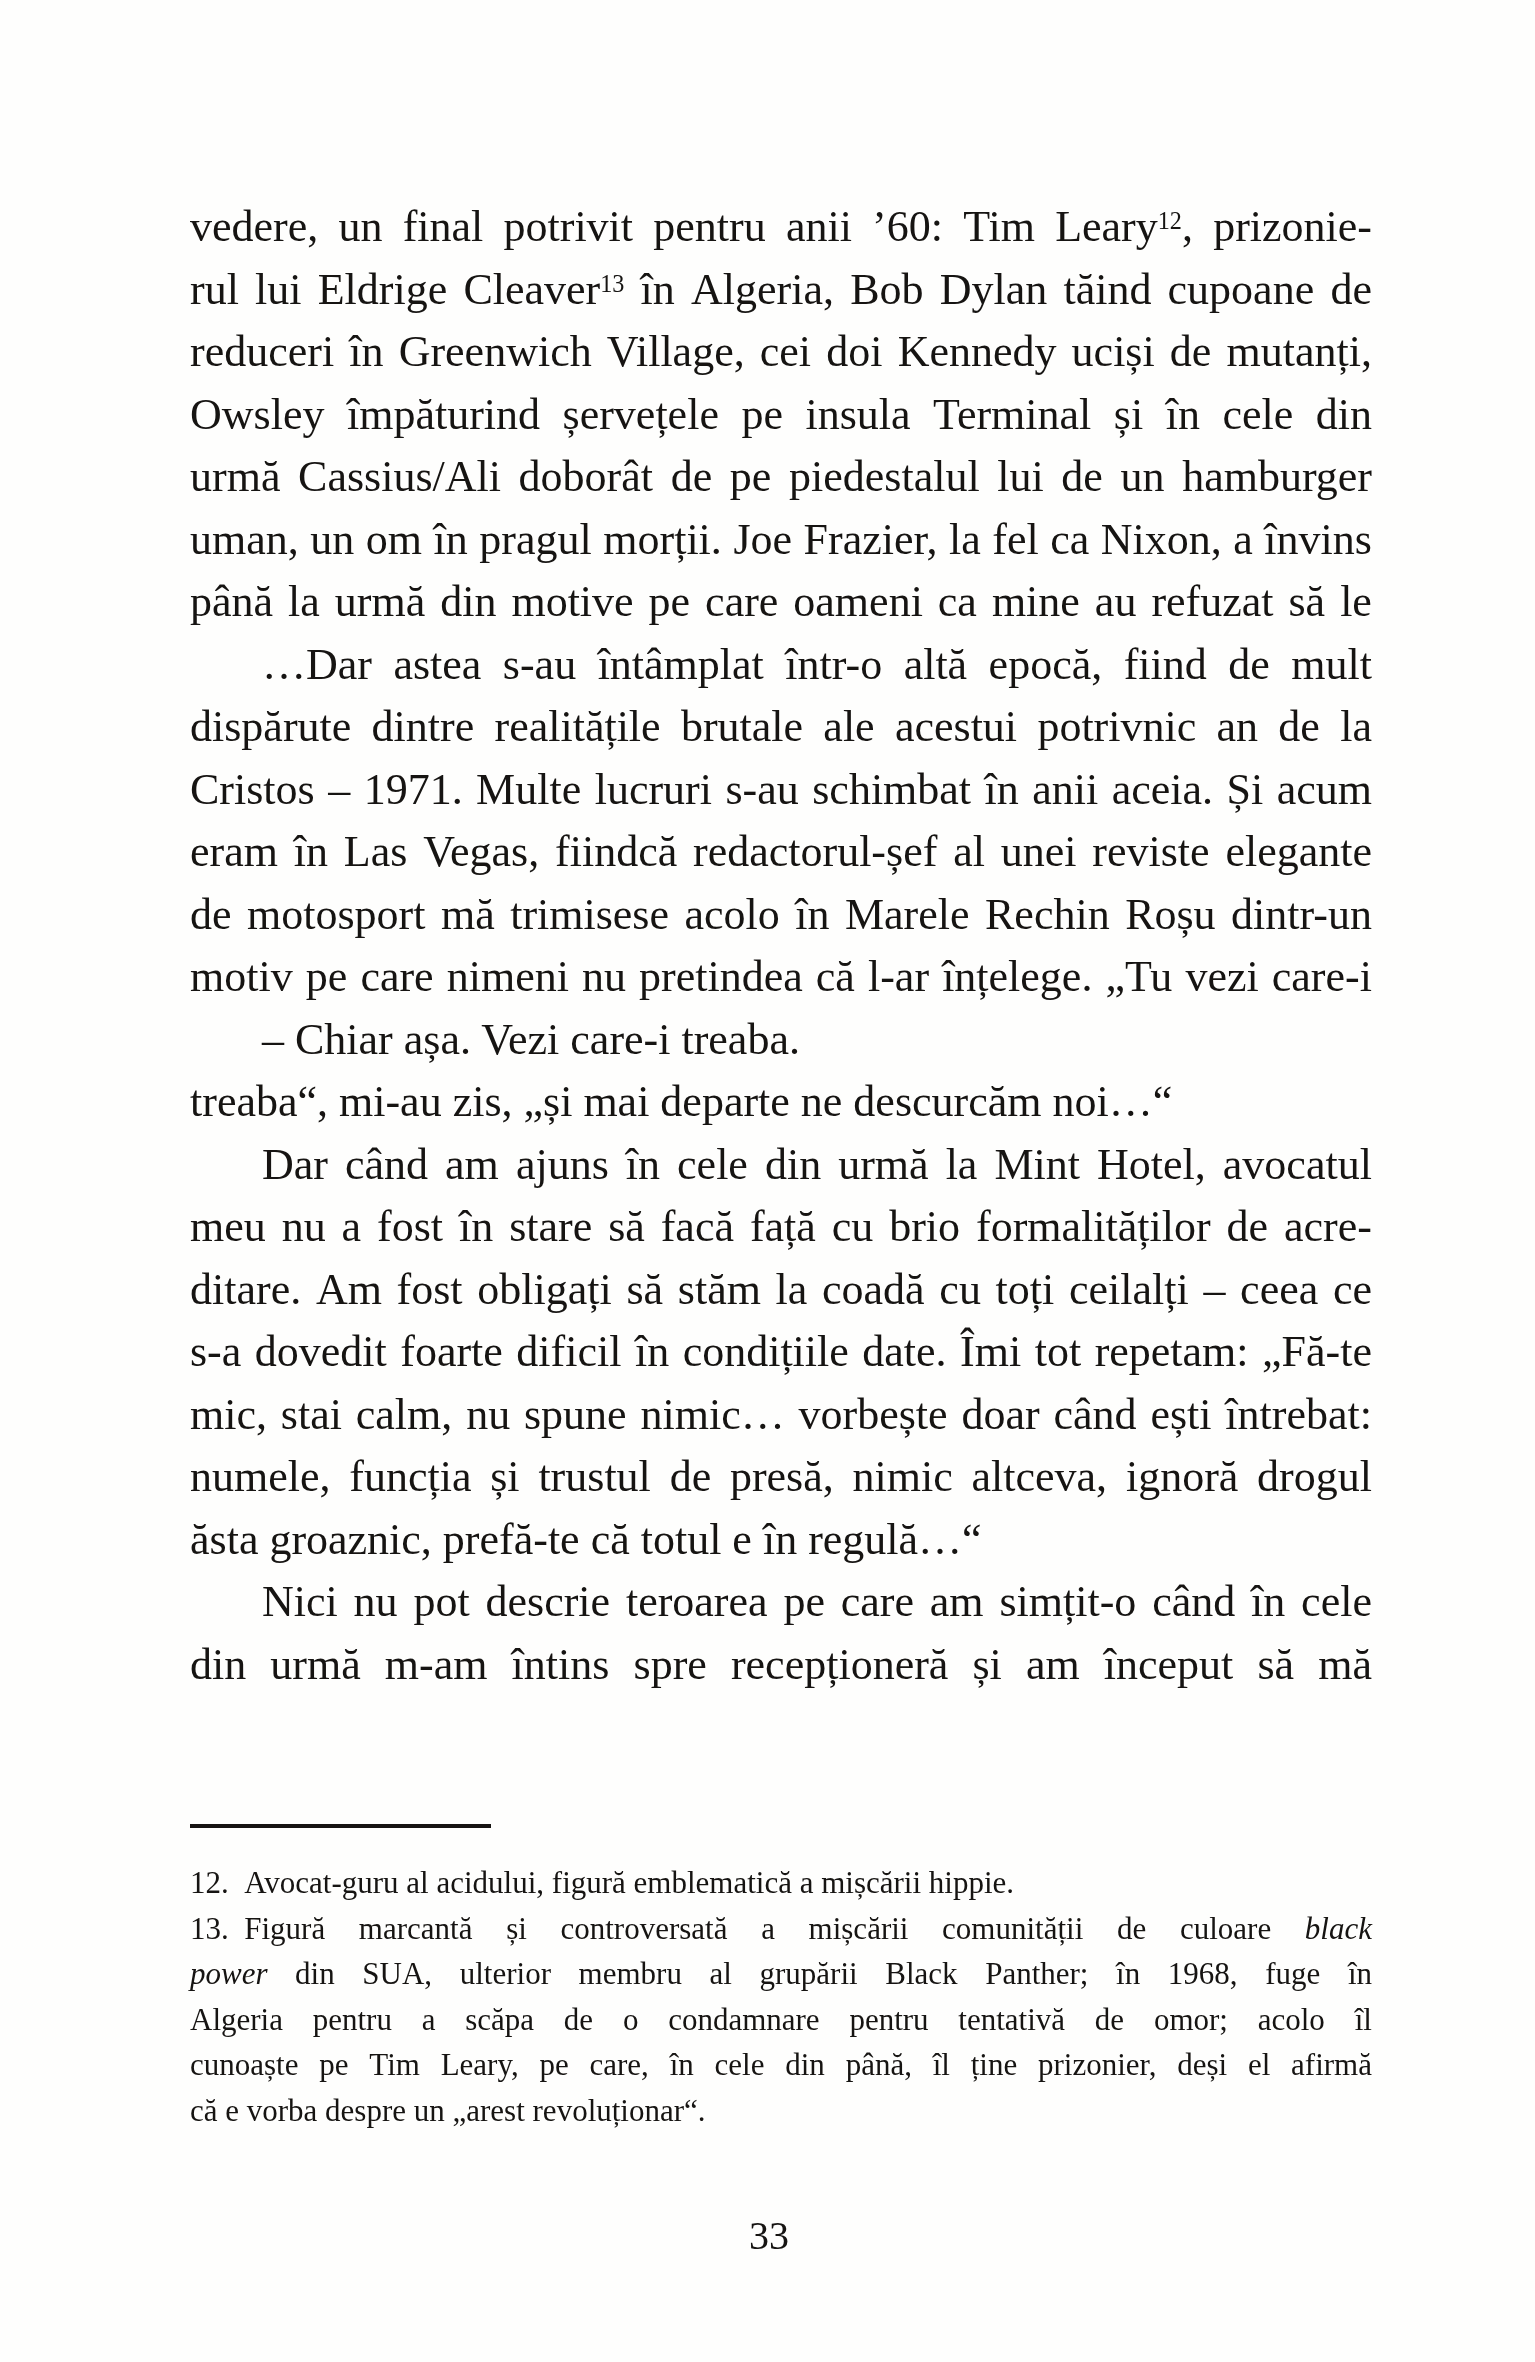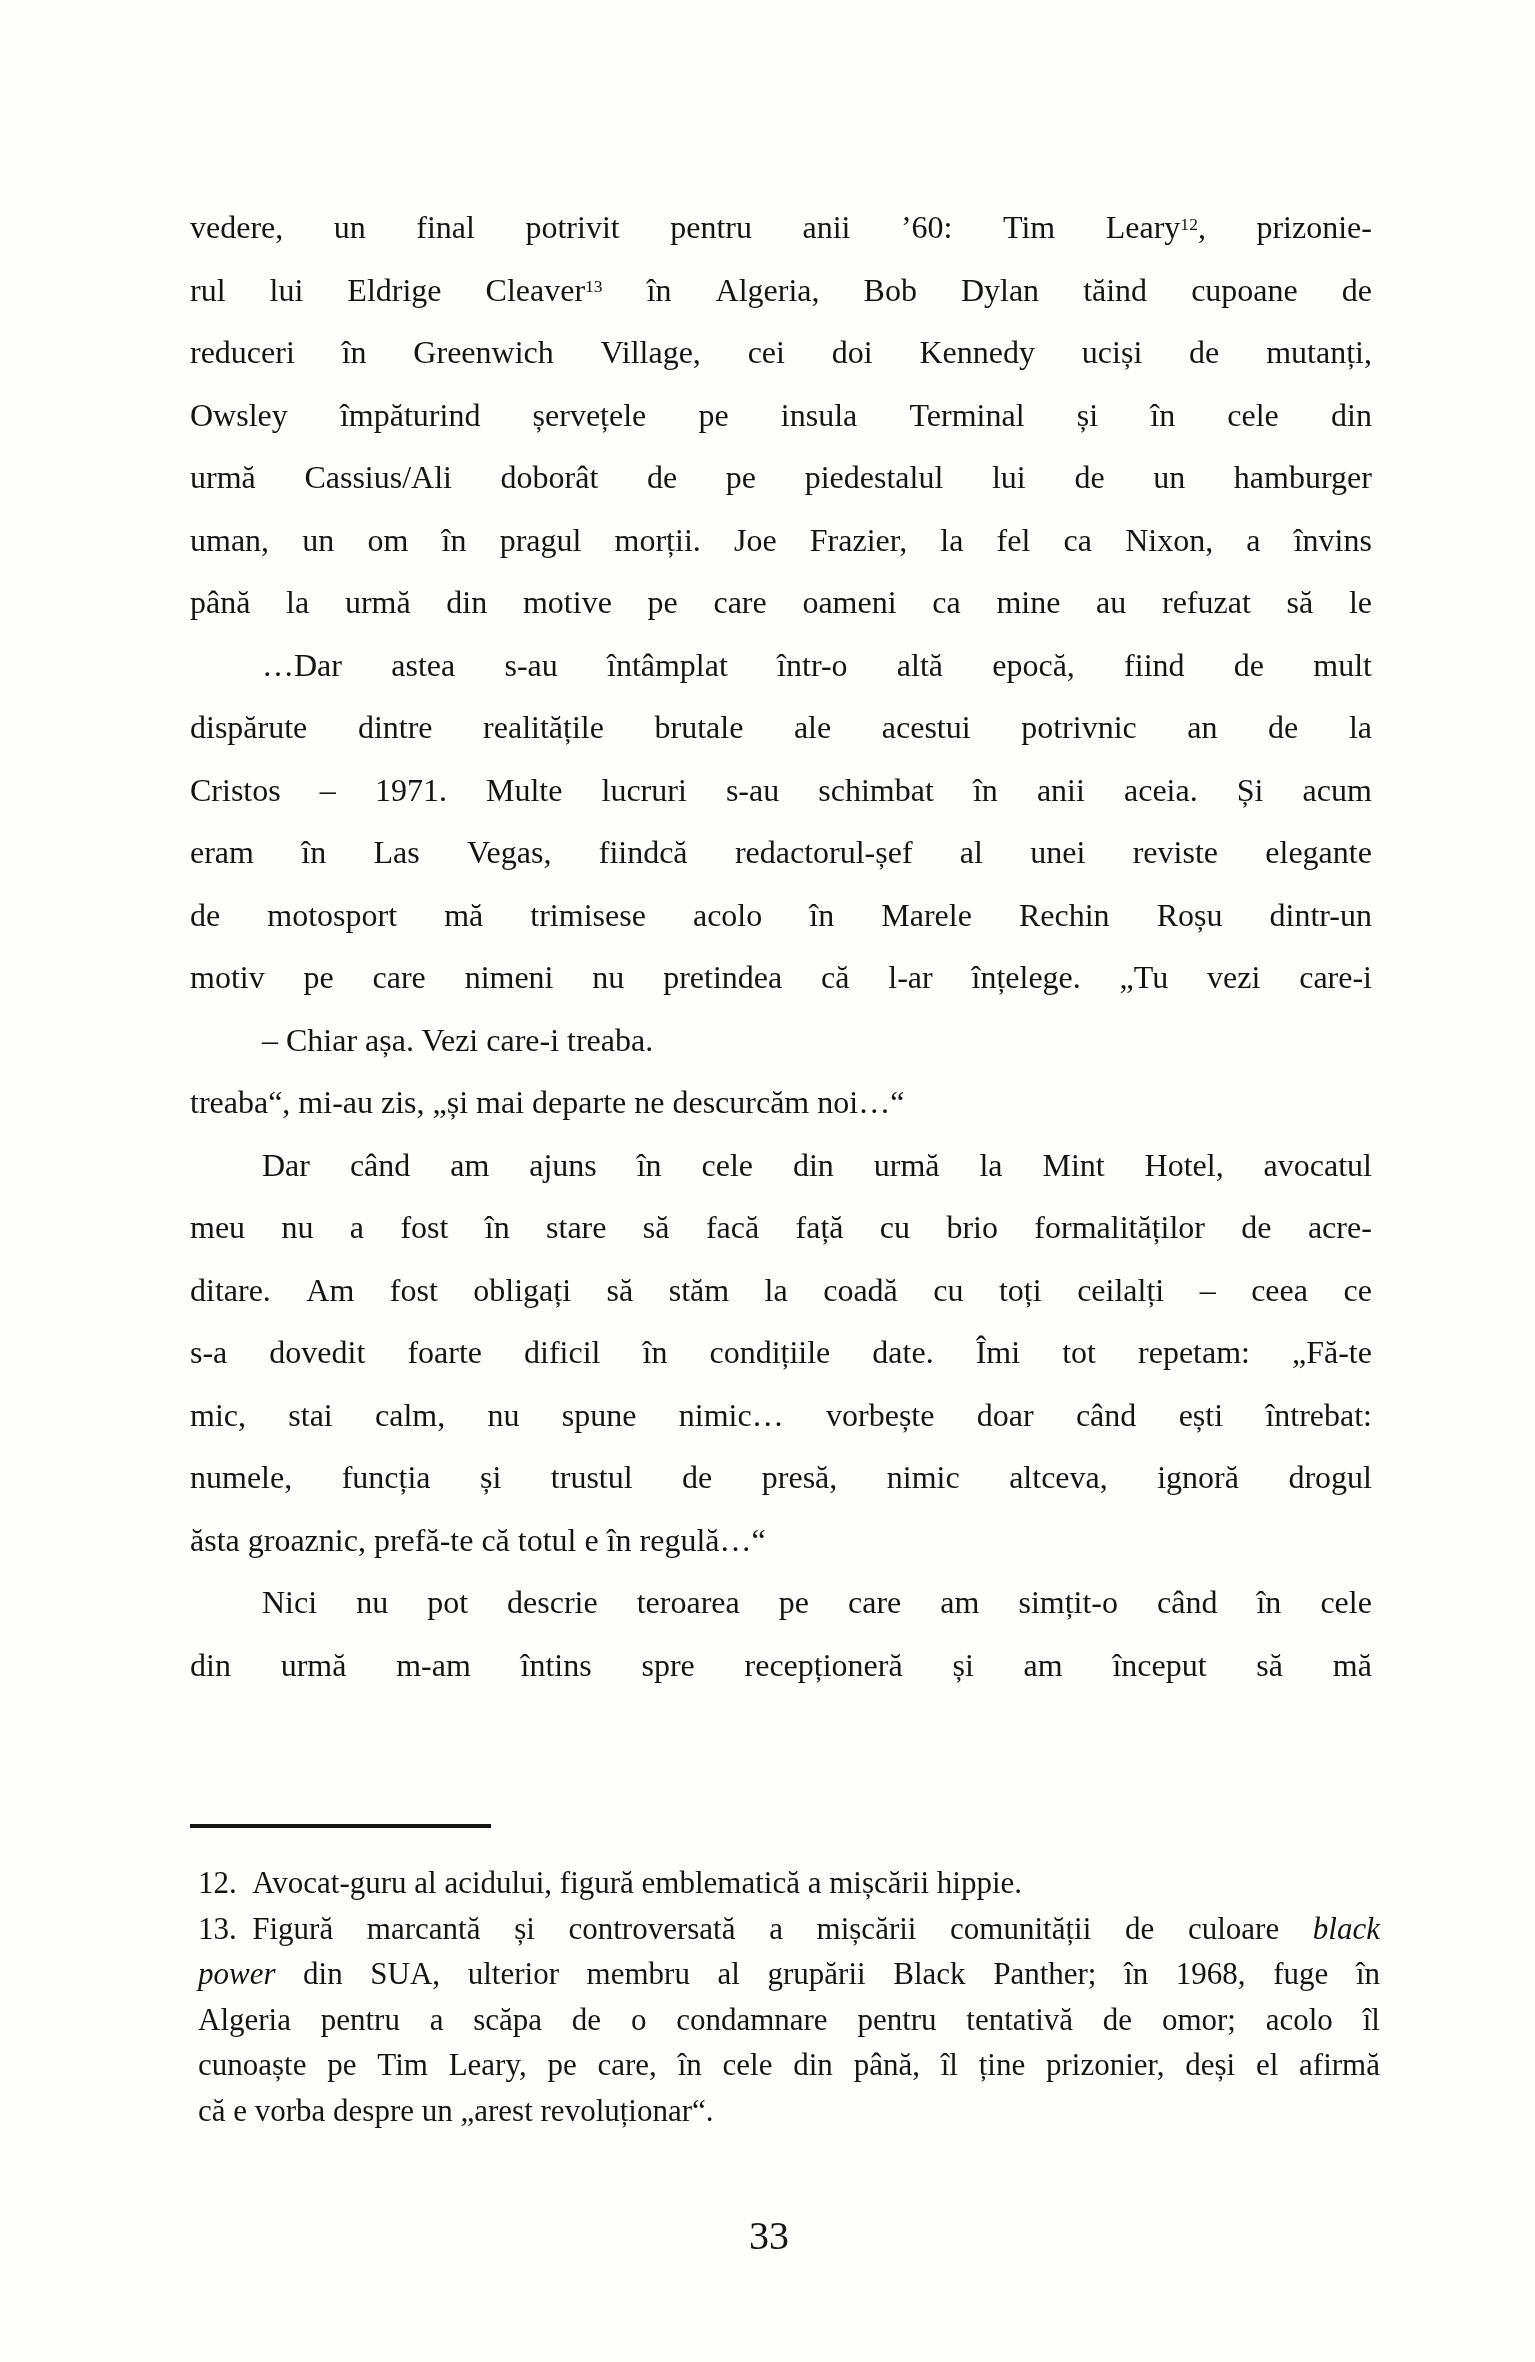--- a/index.html
+++ b/index.html
@@ -13,28 +13,28 @@
     position: absolute; inset: 0;
     background: var(--paper, #ffffff);
     color: var(--ink, #161412);
     overflow: hidden;
   }
   .textblock {
     position: absolute;
     left: 190px; top: 196px; width: 1182px;
   }
   .tline {
-    font-size: 32px;
+    font-size: 44px;
     line-height: 62.5px;
     height: 62.5px;
     white-space: nowrap;
   }
   .fnblock {
     position: absolute;
-    left: 190px; top: 1860px; width: 1182px; margin-left: 8px;
+    left: 190px; top: 1860px; width: 1182px;
   }
   .fline {
     font-size: 31px;
     line-height: 45.5px;
     height: 45.5px;
     white-space: nowrap;
   }
   
   .just { display: flex; justify-content: space-between; white-space: normal; }
   .ind { padding-left: 72px; }

